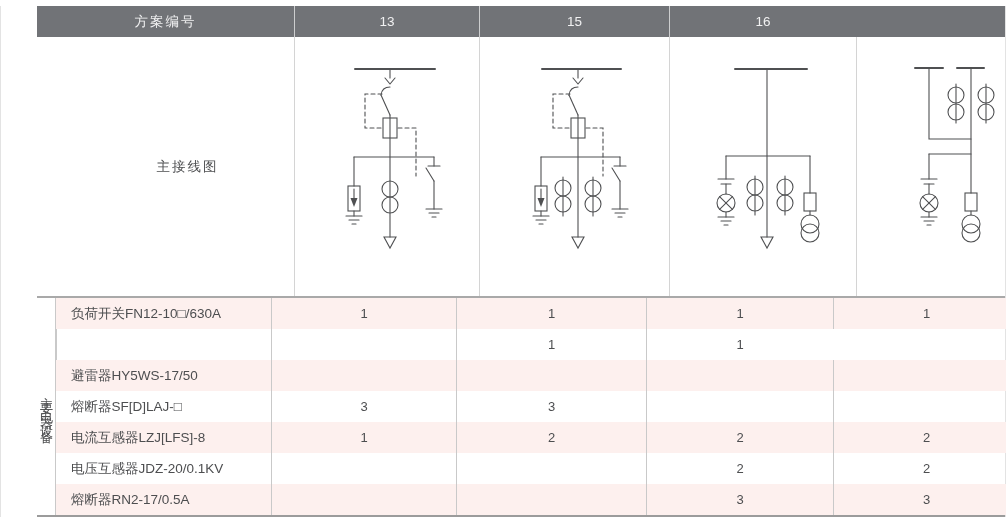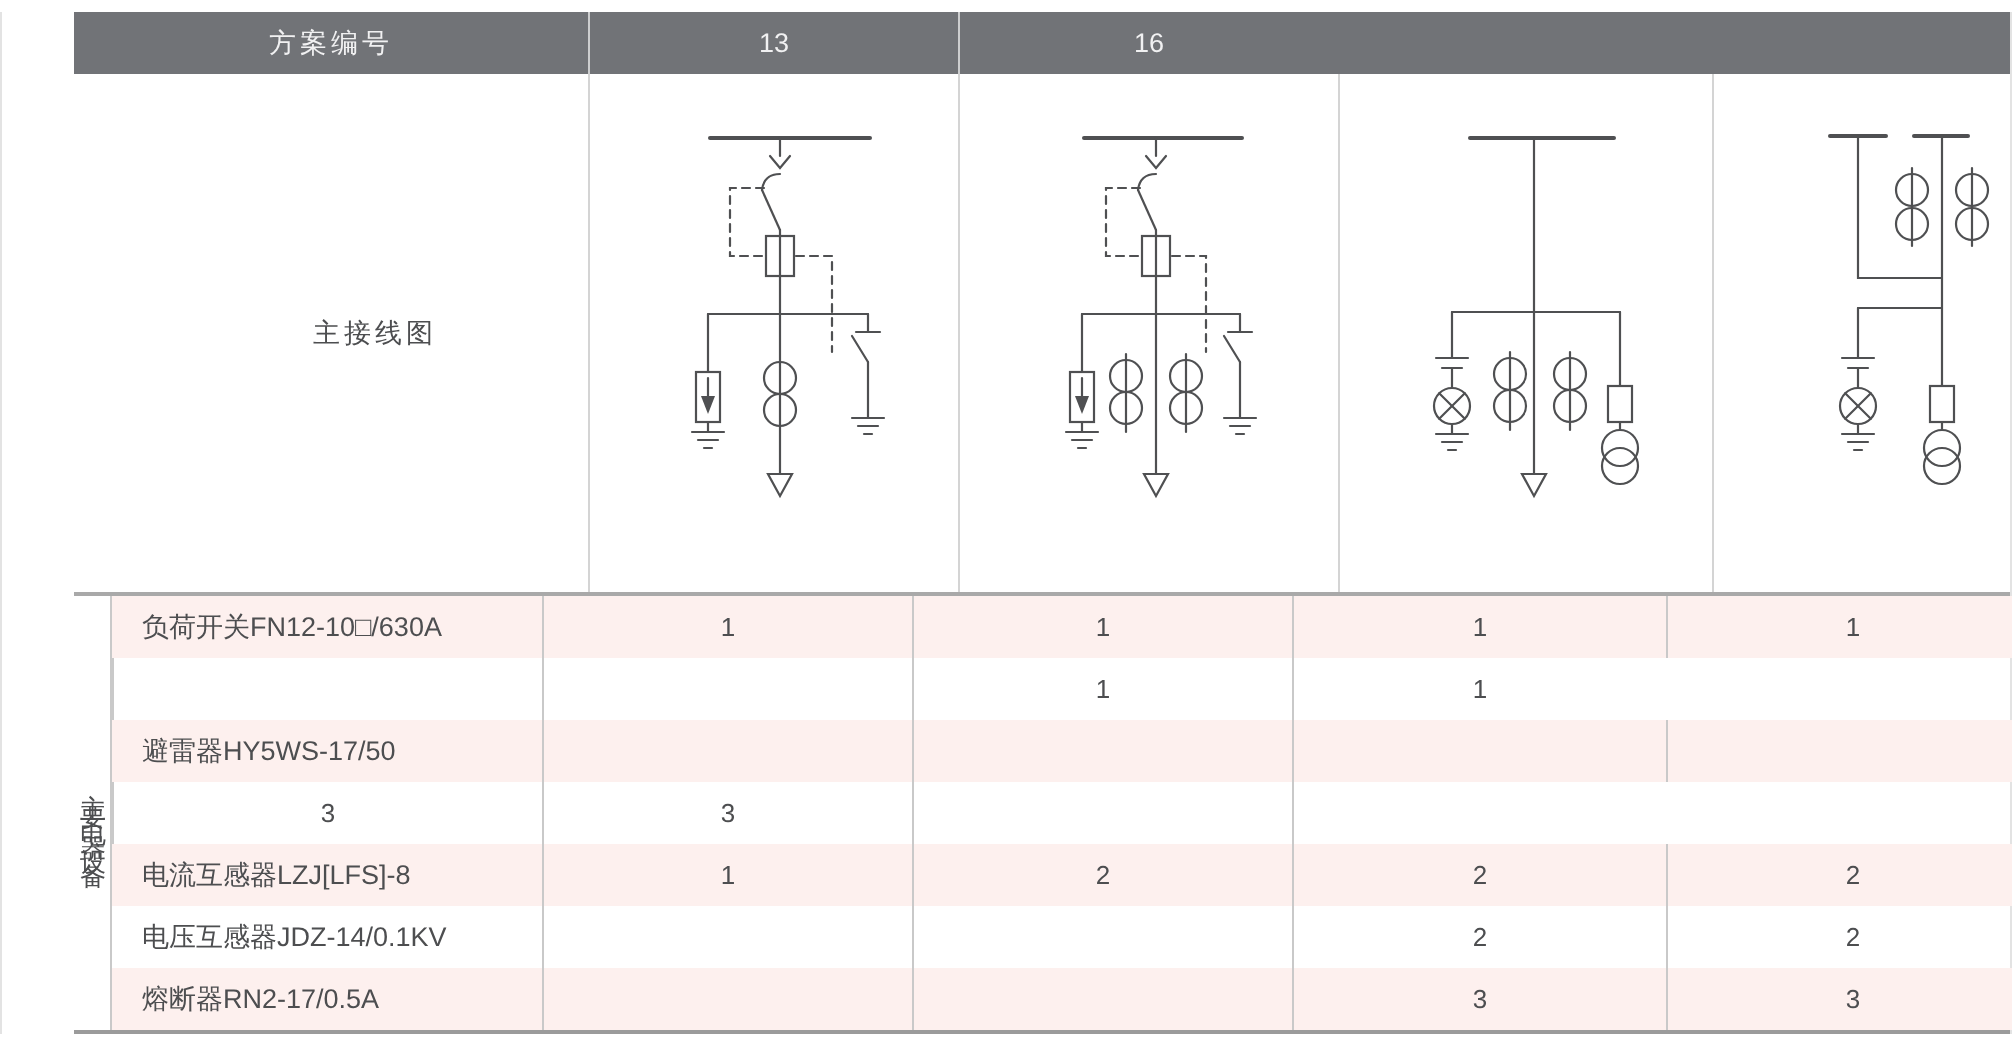--- a/index.html
+++ b/index.html
@@ -97,20 +97,21 @@
   }
 </style>
 </head>
 <body>
 
 <div class="catalog-table">
 
   <div class="hdr">
     <div class="hdr-cell lbl">方案编号</div>
     <div class="hdr-cell">13</div>
+    <div class="hdr-cell">15</div>
     <div class="hdr-cell">16</div>
   </div>
 
   <div class="diag-row">
     <div class="diag-label">主接线图</div>
 
     <div class="diag-cell">
       <svg width="184" height="259" viewBox="0 0 184 259">
         <g>
           <line class="w bus" x1="60" y1="32" x2="140" y2="32"></line>
@@ -344,36 +345,37 @@
 
       <div class="eq-row pink">
         <div class="eq-name">避雷器HY5WS-17/50</div>
         <div class="eq-val"></div>
         <div class="eq-val"></div>
         <div class="eq-val"></div>
         <div class="eq-val"></div>
       </div>
 
       <div class="eq-row">
+        <div class="eq-name">熔断器SF[D]LAJ-□</div>
         <div class="eq-val">3</div>
         <div class="eq-val">3</div>
         <div class="eq-val"></div>
         <div class="eq-val"></div>
       </div>
 
       <div class="eq-row pink">
         <div class="eq-name">电流互感器LZJ[LFS]-8</div>
         <div class="eq-val">1</div>
         <div class="eq-val">2</div>
         <div class="eq-val">2</div>
         <div class="eq-val">2</div>
       </div>
 
       <div class="eq-row">
-        <div class="eq-name">电压互感器JDZ-14/0.1KV</div>
+        <div class="eq-name">电压互感器JDZ-20/0.1KV</div>
         <div class="eq-val"></div>
         <div class="eq-val"></div>
         <div class="eq-val">2</div>
         <div class="eq-val">2</div>
       </div>
 
       <div class="eq-row pink">
         <div class="eq-name">熔断器RN2-17/0.5A</div>
         <div class="eq-val"></div>
         <div class="eq-val"></div>

